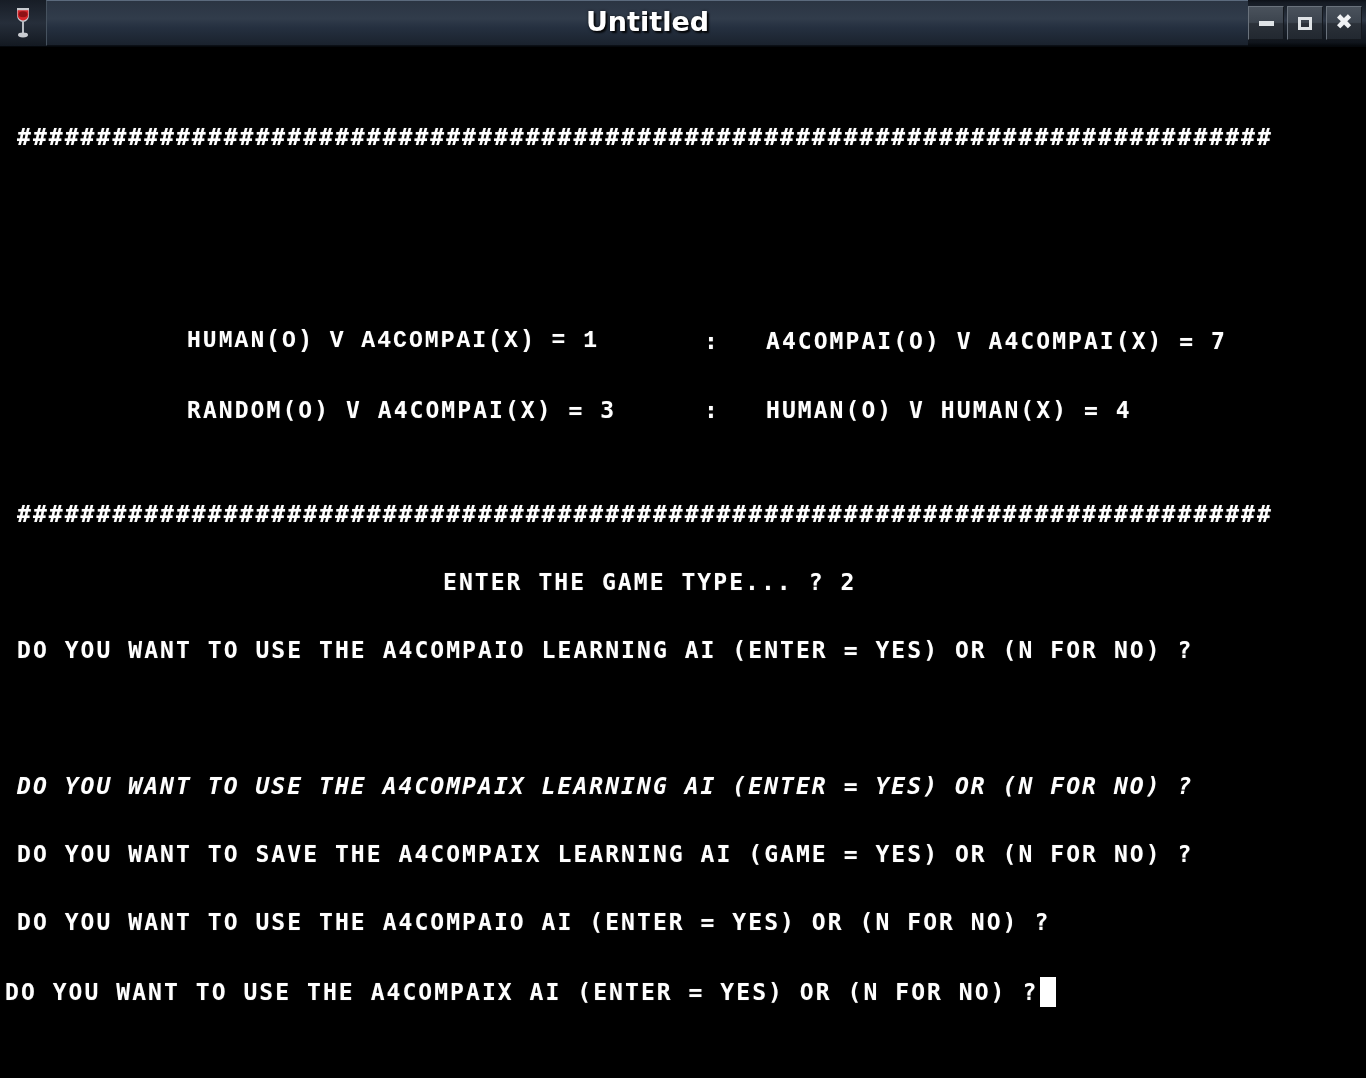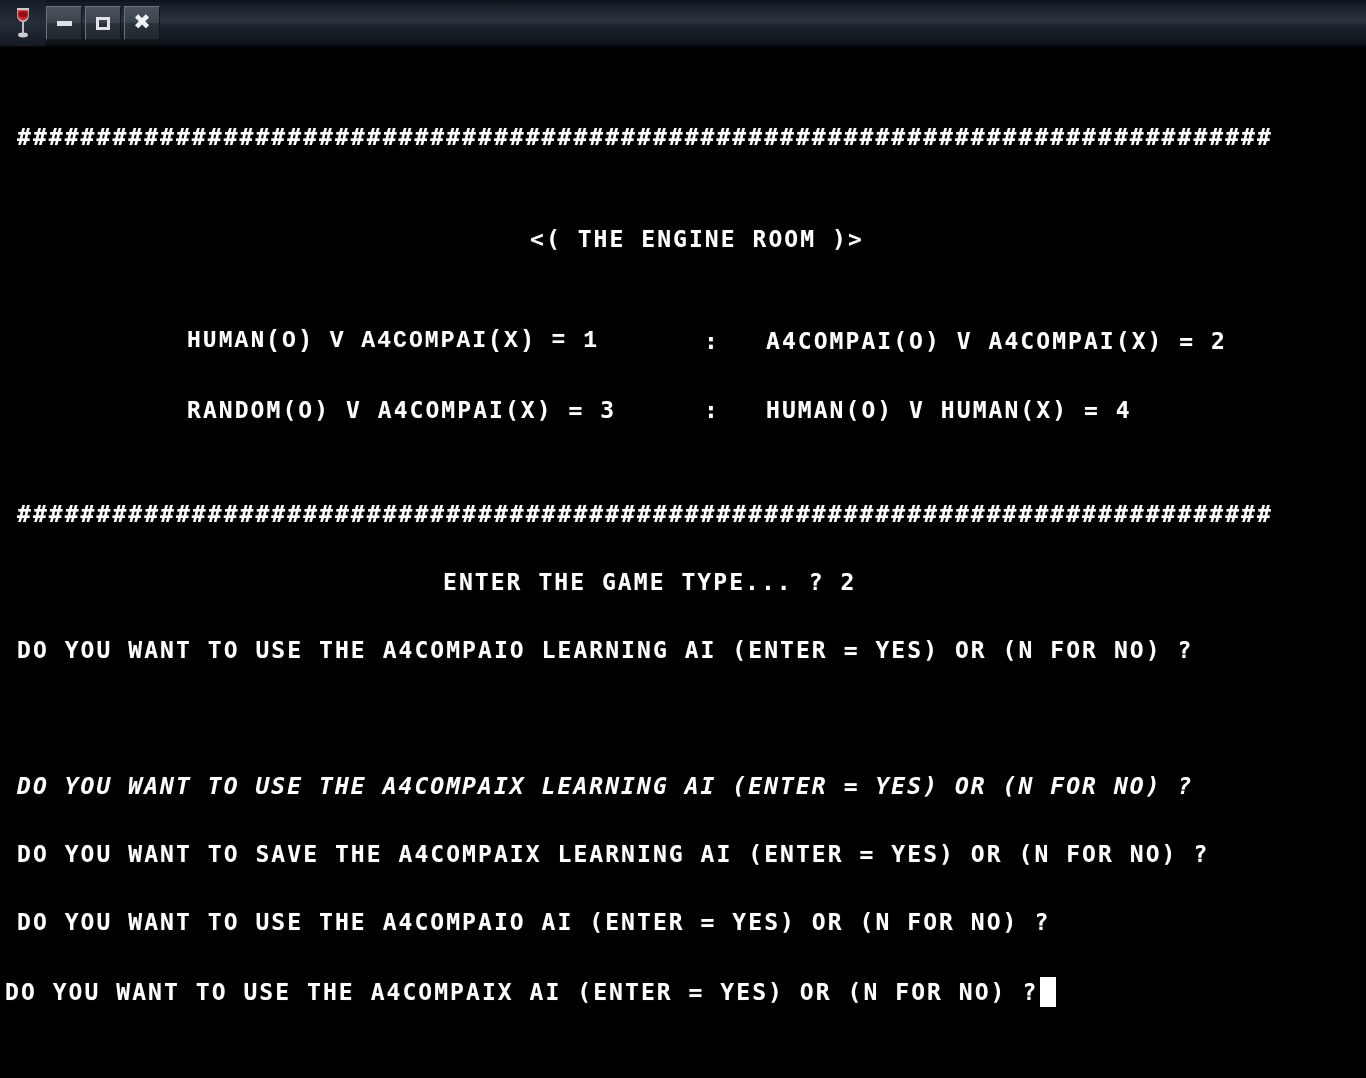--- a/index.html
+++ b/index.html
@@ -98,55 +98,57 @@
     <div class="tb-icon">
       <svg width="22" height="34" viewBox="0 0 22 34" aria-hidden="true">
         <path d="M5 2 h12 v7 a6 7 0 0 1 -12 0 z" fill="#c9ccd1"></path>
         <path d="M5.6 4.2 h10.8 v4.6 a5.4 5.6 0 0 1 -10.8 0 z" fill="#d4252a"></path>
         <ellipse cx="11" cy="8.2" rx="4.4" ry="3" fill="#8e1216"></ellipse>
         <rect x="10" y="16" width="2" height="11" fill="#b9bdc3"></rect>
         <ellipse cx="11" cy="29" rx="5" ry="2.4" fill="#c9ccd1"></ellipse>
       </svg>
     </div>
 
+    <div class="tb-center">
+      <span class="tb-title">Untitled</span>
+    </div>
 
     <div class="tb-buttons">
       <div class="tb-btn">
         <span class="g-min"></span>
       </div>
       <div class="tb-btn">
         <span class="g-max"></span>
       </div>
       <div class="tb-btn">
         <span class="g-close">✖</span>
       </div>
     </div>
 
   </div>
 
   <div class="terminal">
 
     <div class="tline" style="left:17px;top:77px;">###############################################################################</div>
 
-    <div class="tline" style="left:530px;top:179px;">&lt;( THE ENGINE ROOM )&gt;</div>
 
     <div class="tline" style="left:187px;top:281px;font-family:Liberation Mono, monospace;">HUMAN(O) V A4COMPAI(X) = 1</div>
     <div class="tline" style="left:704px;top:281px;">:</div>
-    <div class="tline" style="left:766px;top:281px;">A4COMPAI(O) V A4COMPAI(X) = 2</div>
+    <div class="tline" style="left:766px;top:281px;">A4COMPAI(O) V A4COMPAI(X) = 7</div>
 
     <div class="tline" style="left:187px;top:350px;">RANDOM(O) V A4COMPAI(X) = 3</div>
     <div class="tline" style="left:704px;top:350px;">:</div>
     <div class="tline" style="left:766px;top:350px;">HUMAN(O) V HUMAN(X) = 4</div>
 
     <div class="tline" style="left:17px;top:454px;">###############################################################################</div>
 
     <div class="tline" style="left:443px;top:522px;">ENTER THE GAME TYPE... ? 2</div>
 
     <div class="tline" style="left:17px;top:590px;">DO YOU WANT TO USE THE A4COMPAIO LEARNING AI (ENTER = YES) OR (N FOR NO) ?</div>
     <div class="tline" style="left:17px;top:726px;font-style:italic;">DO YOU WANT TO USE THE A4COMPAIX LEARNING AI (ENTER = YES) OR (N FOR NO) ?</div>
-    <div class="tline" style="left:17px;top:794px;">DO YOU WANT TO SAVE THE A4COMPAIX LEARNING AI (ENTER = YES) OR (N FOR NO) ?</div>
+    <div class="tline" style="left:17px;top:794px;">DO YOU WANT TO SAVE THE A4COMPAIX LEARNING AI (GAME = YES) OR (N FOR NO) ?</div>
     <div class="tline" style="left:17px;top:862px;">DO YOU WANT TO USE THE A4COMPAIO AI (ENTER = YES) OR (N FOR NO) ?</div>
 
     <div class="tline" style="left:5px;top:930px;"><span>DO YOU WANT TO USE THE A4COMPAIX AI (ENTER = YES) OR (N FOR NO) ?</span><span class="cursor"></span></div>
 
   </div>
 
 </div>
 
 </body></html>

